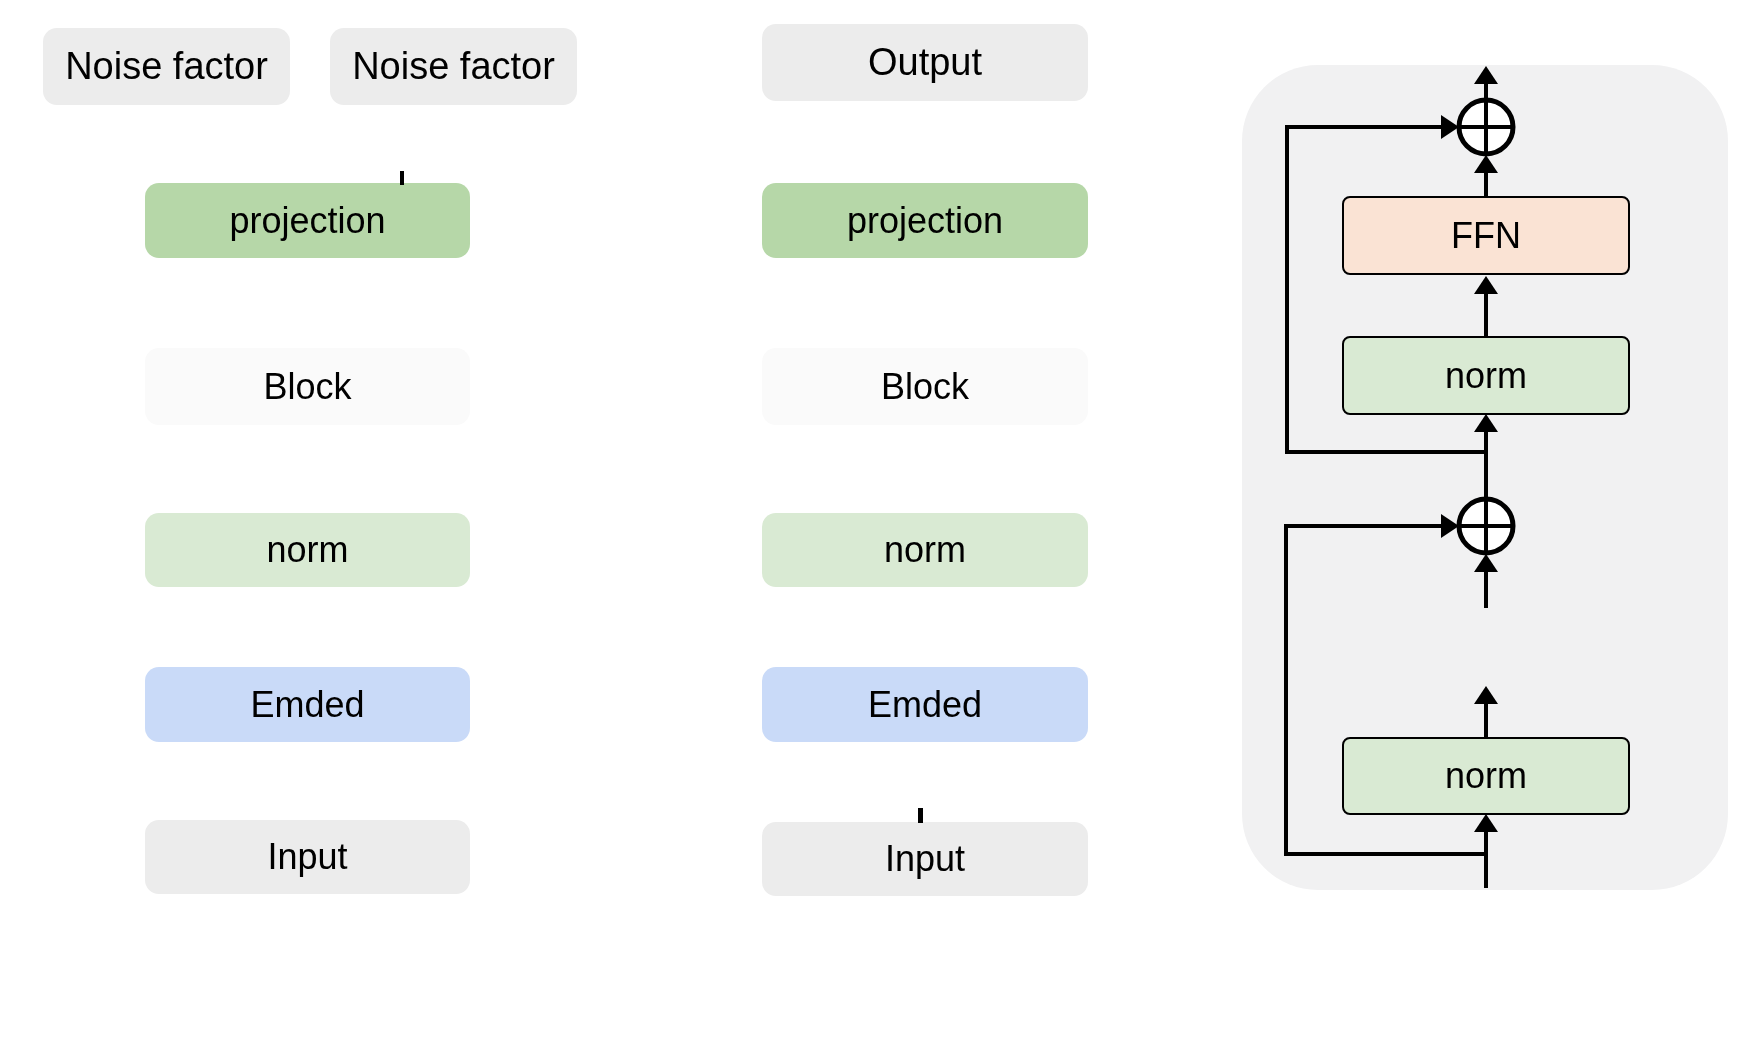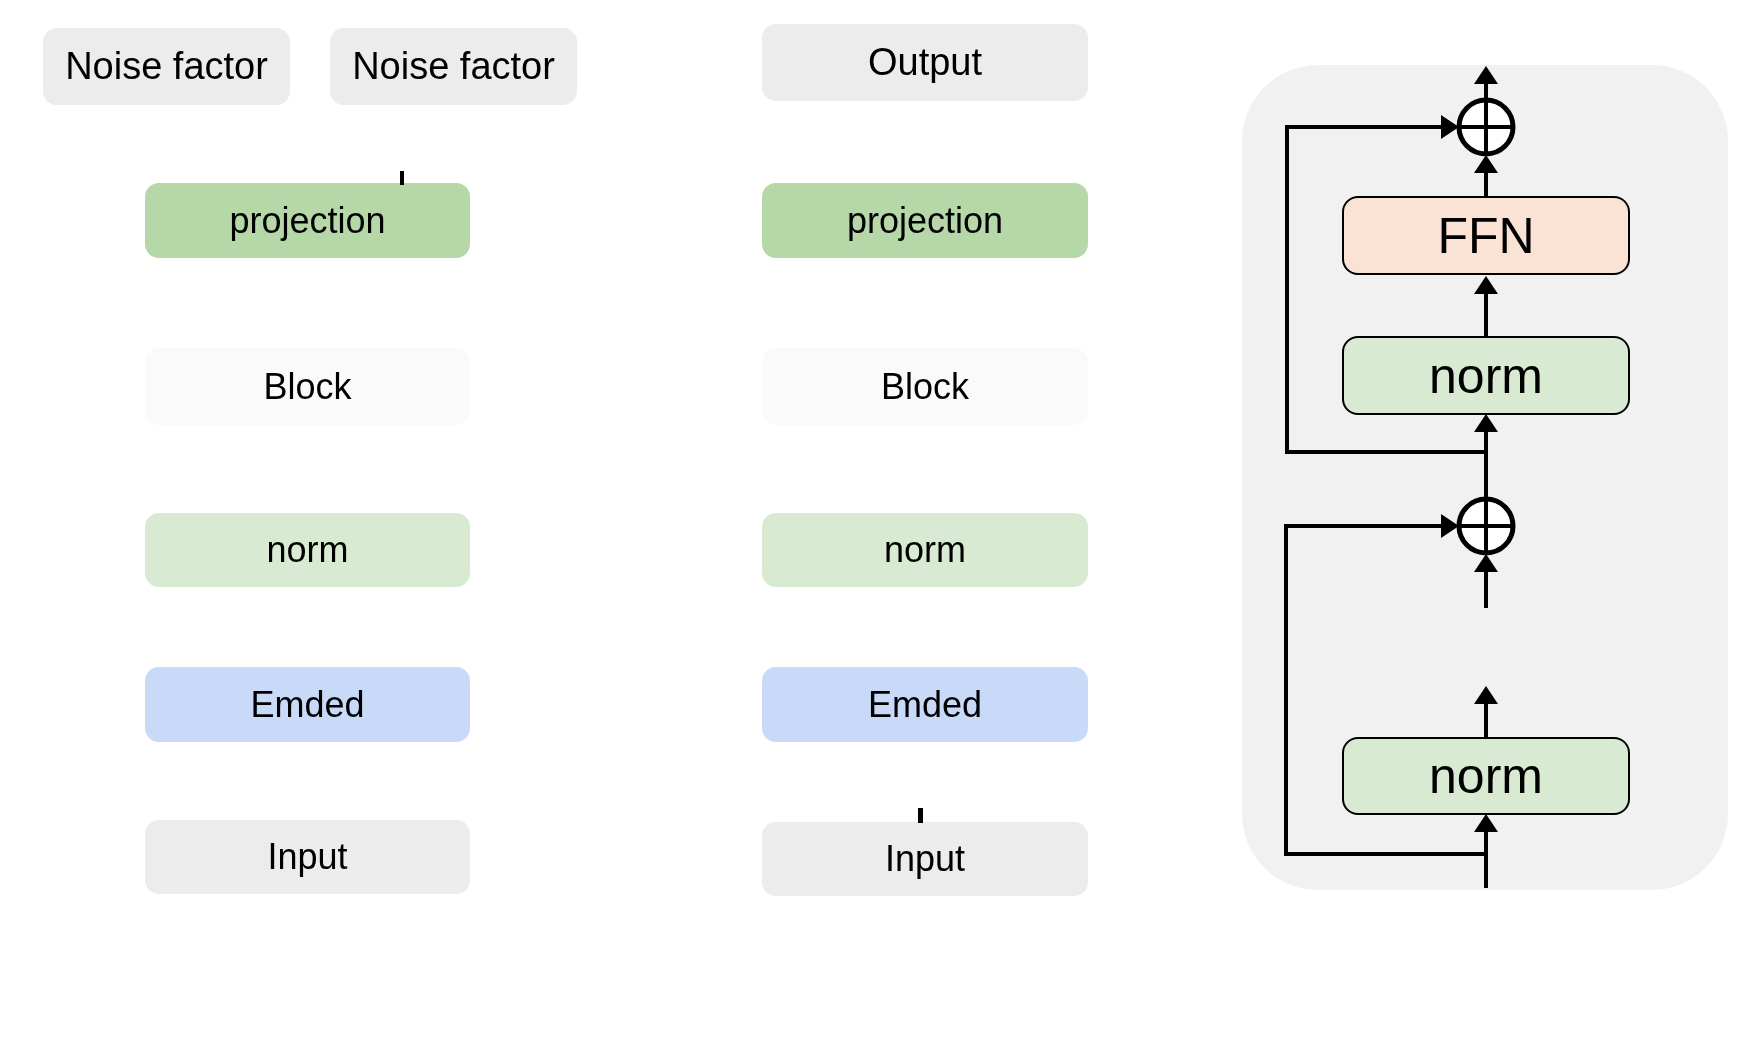--- a/index.html
+++ b/index.html
@@ -7,21 +7,21 @@
     position:relative;width:1762px;height:1058px;background:#ffffff;
     font-family:"Liberation Sans",sans-serif;overflow:hidden;
   }
   .box{
     position:absolute;display:flex;align-items:center;justify-content:center;
     color:#000;box-sizing:border-box;
   }
   .col-box{border-radius:14px;font-size:36px;}
   .top-box{border-radius:14px;font-size:38px;}
   .panel{position:absolute;border-radius:76px;}
-  .panel-box{border:2.5px solid #000;border-radius:16px;font-size:50px;z-index:3;}
+  .panel-box{border:2.5px solid #000;border-radius:8px;font-size:36px;z-index:3;}
   .tick{position:absolute;background:#000;z-index:4;}
   svg{position:absolute;left:0;top:0;z-index:2;}
 </style>
 </head>
 <body>
 
 <div id="canvas">
 
   <div class="box top-box" style="left: 43px; top: 28px; width: 247px; height: 77px; background: rgb(236, 236, 236);">Noise factor</div>
   <div class="box top-box" style="left: 330px; top: 28px; width: 247px; height: 77px; background: rgb(236, 236, 236);">Noise factor</div>

